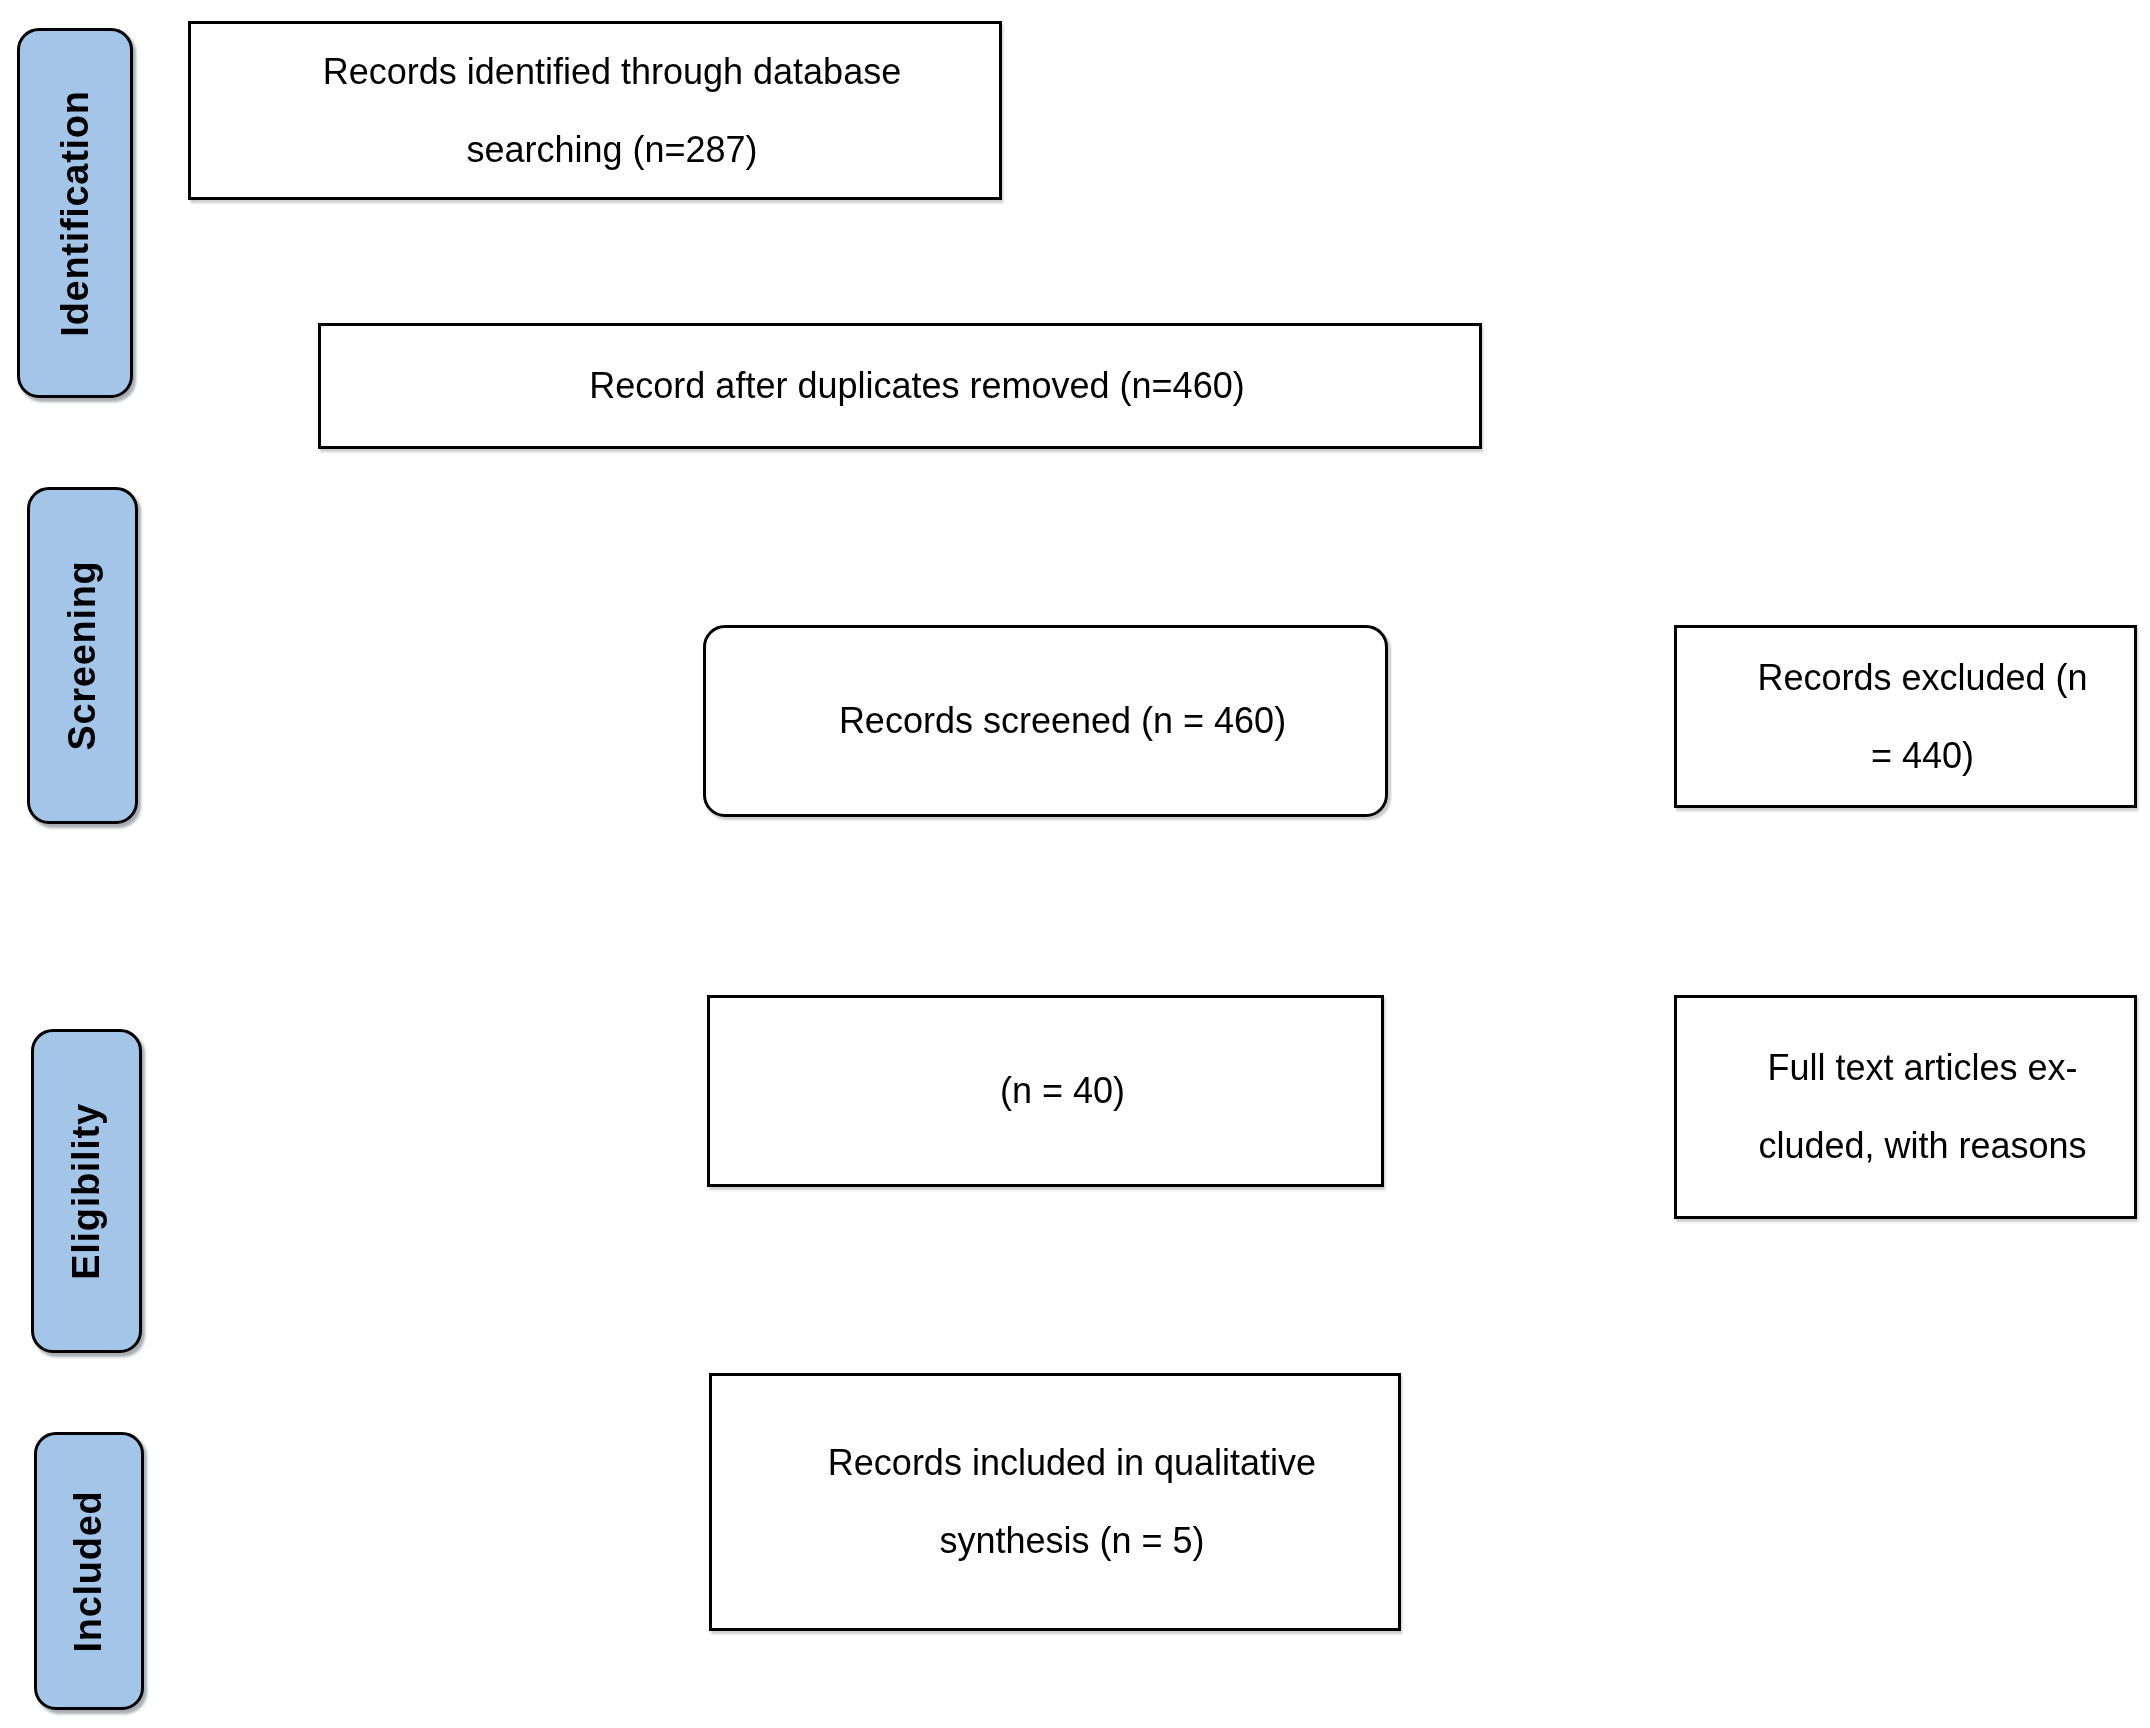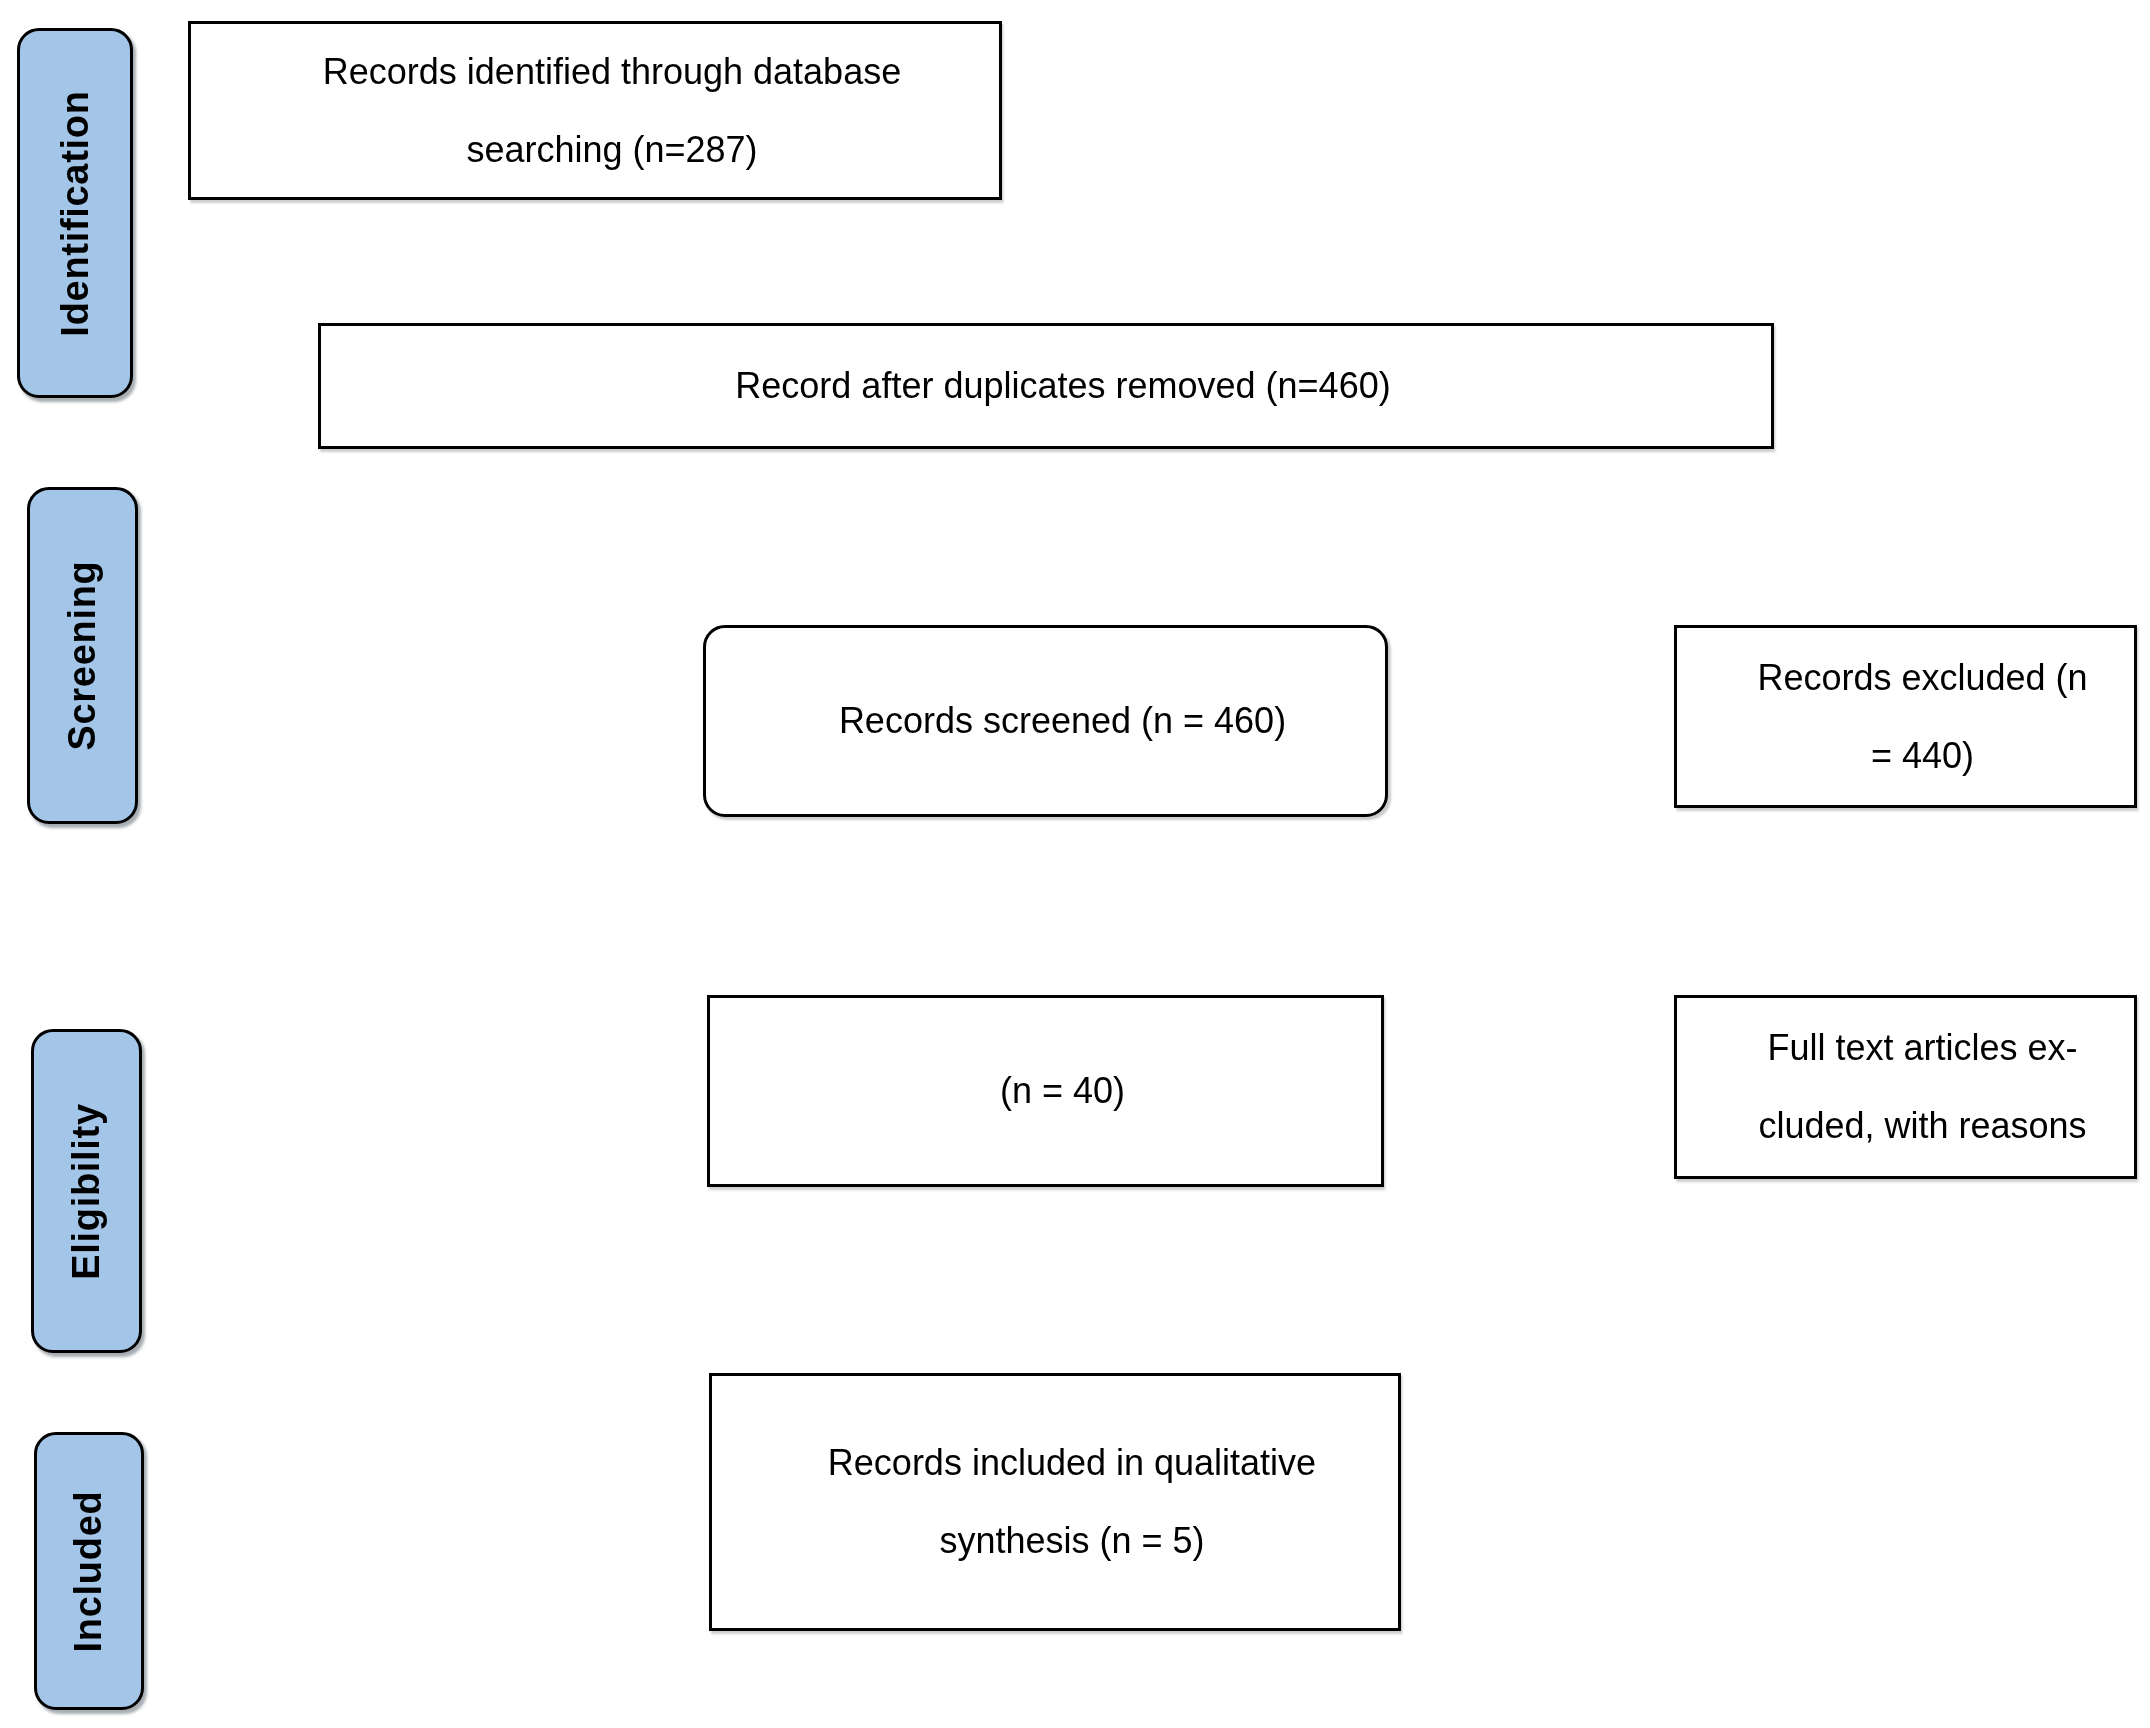--- a/index.html
+++ b/index.html
@@ -81,38 +81,38 @@
   <div class="stage" style="left:34px; top:1432px; width:104px; height:272px;">
     <span class="label">Included</span>
   </div>
 
   <div class="flowbox" style="left:188px; top:21px; width:814px; height:179px;">
     <span class="line">Records identified through database</span>
     <span class="line">searching (n=287)</span>
   </div>
 
 
-  <div class="flowbox" style="left:318px; top:323px; width:1456px; height:126px;">
+  <div class="flowbox" style="left:318px; top:323px; width:1164px; height:126px;">
     <span class="line">Record after duplicates removed (n=460)</span>
   </div>
 
   <div class="flowbox" style="left:703px; top:625px; width:685px; height:192px;border-radius:22px;">
     <span class="line">Records screened (n = 460)</span>
   </div>
 
   <div class="flowbox" style="left:1674px; top:625px; width:463px; height:183px;">
     <span class="line">Records excluded (n</span>
     <span class="line">= 440)</span>
   </div>
 
   <div class="flowbox" style="left:707px; top:995px; width:677px; height:192px;">
     <span class="line">(n = 40)</span>
   </div>
 
-  <div class="flowbox" style="left:1674px; top:995px; width:463px; height:184px;">
+  <div class="flowbox" style="left:1674px; top:995px; width:463px; height:224px;">
     <span class="line">Full text articles ex-</span>
     <span class="line">cluded, with reasons</span>
   </div>
 
   <div class="flowbox" style="left:709px; top:1373px; width:692px; height:258px;">
     <span class="line">Records included in qualitative</span>
     <span class="line">synthesis (n = 5)</span>
   </div>
 
 </div>

